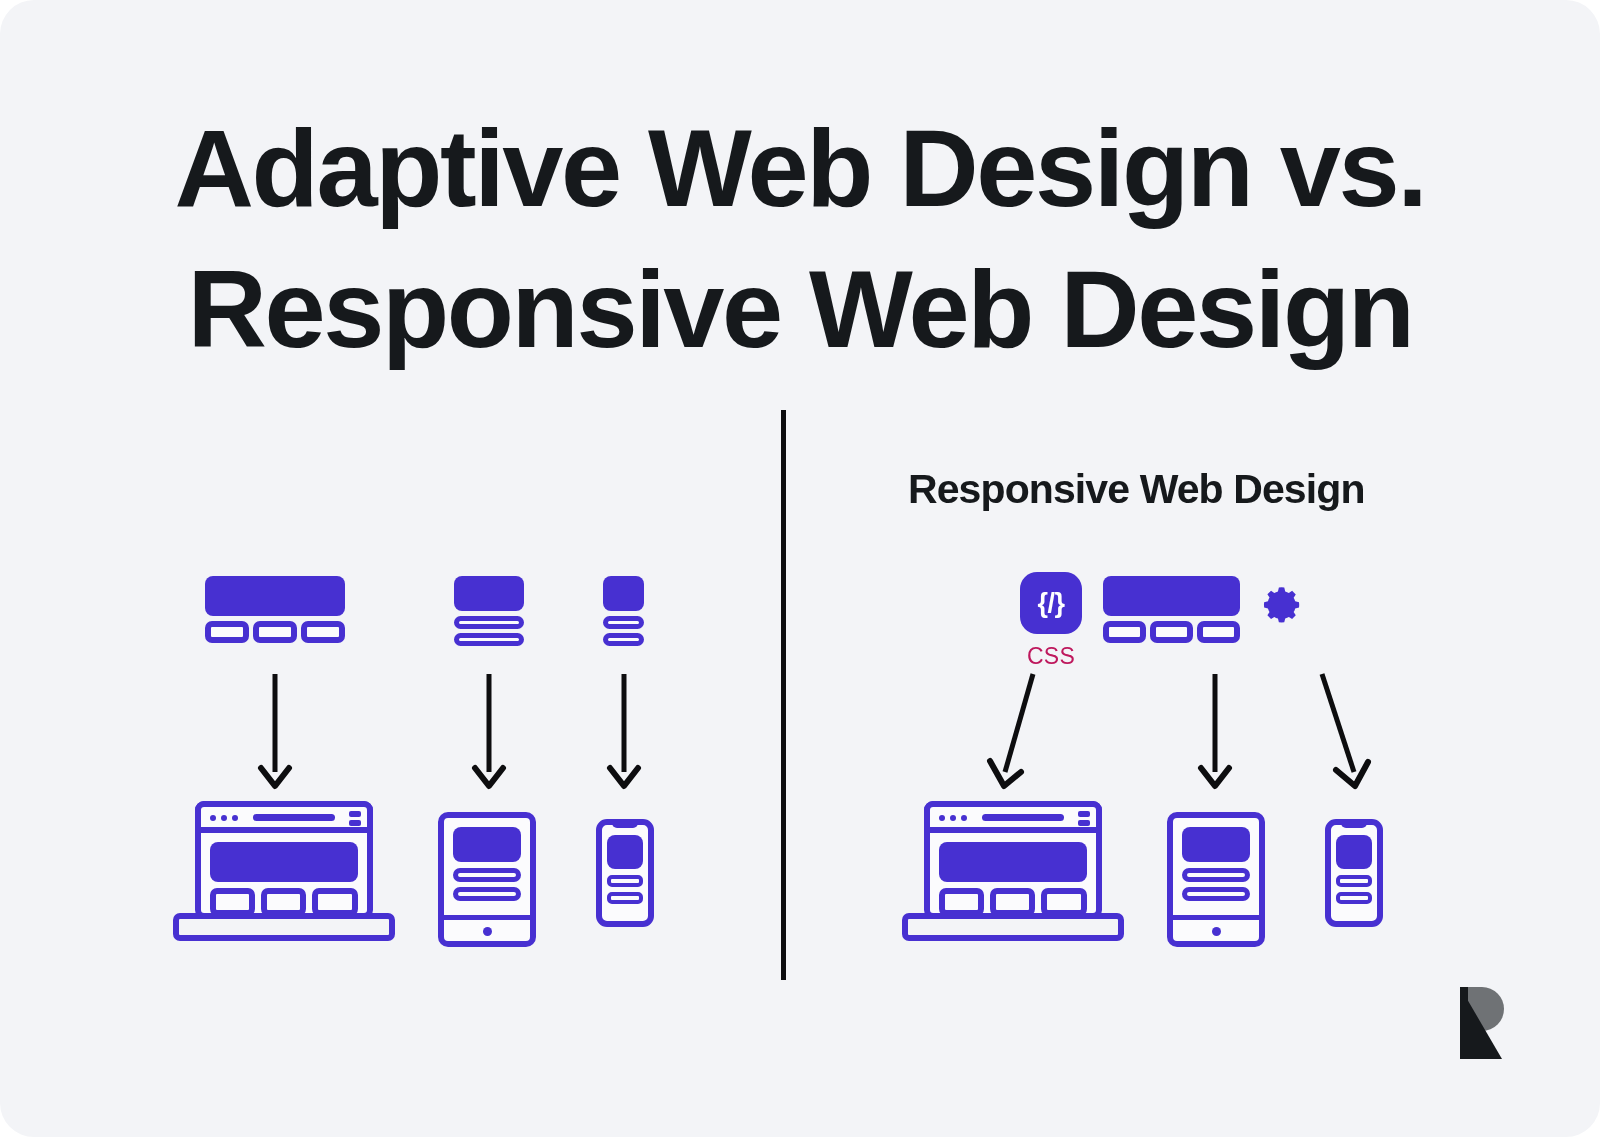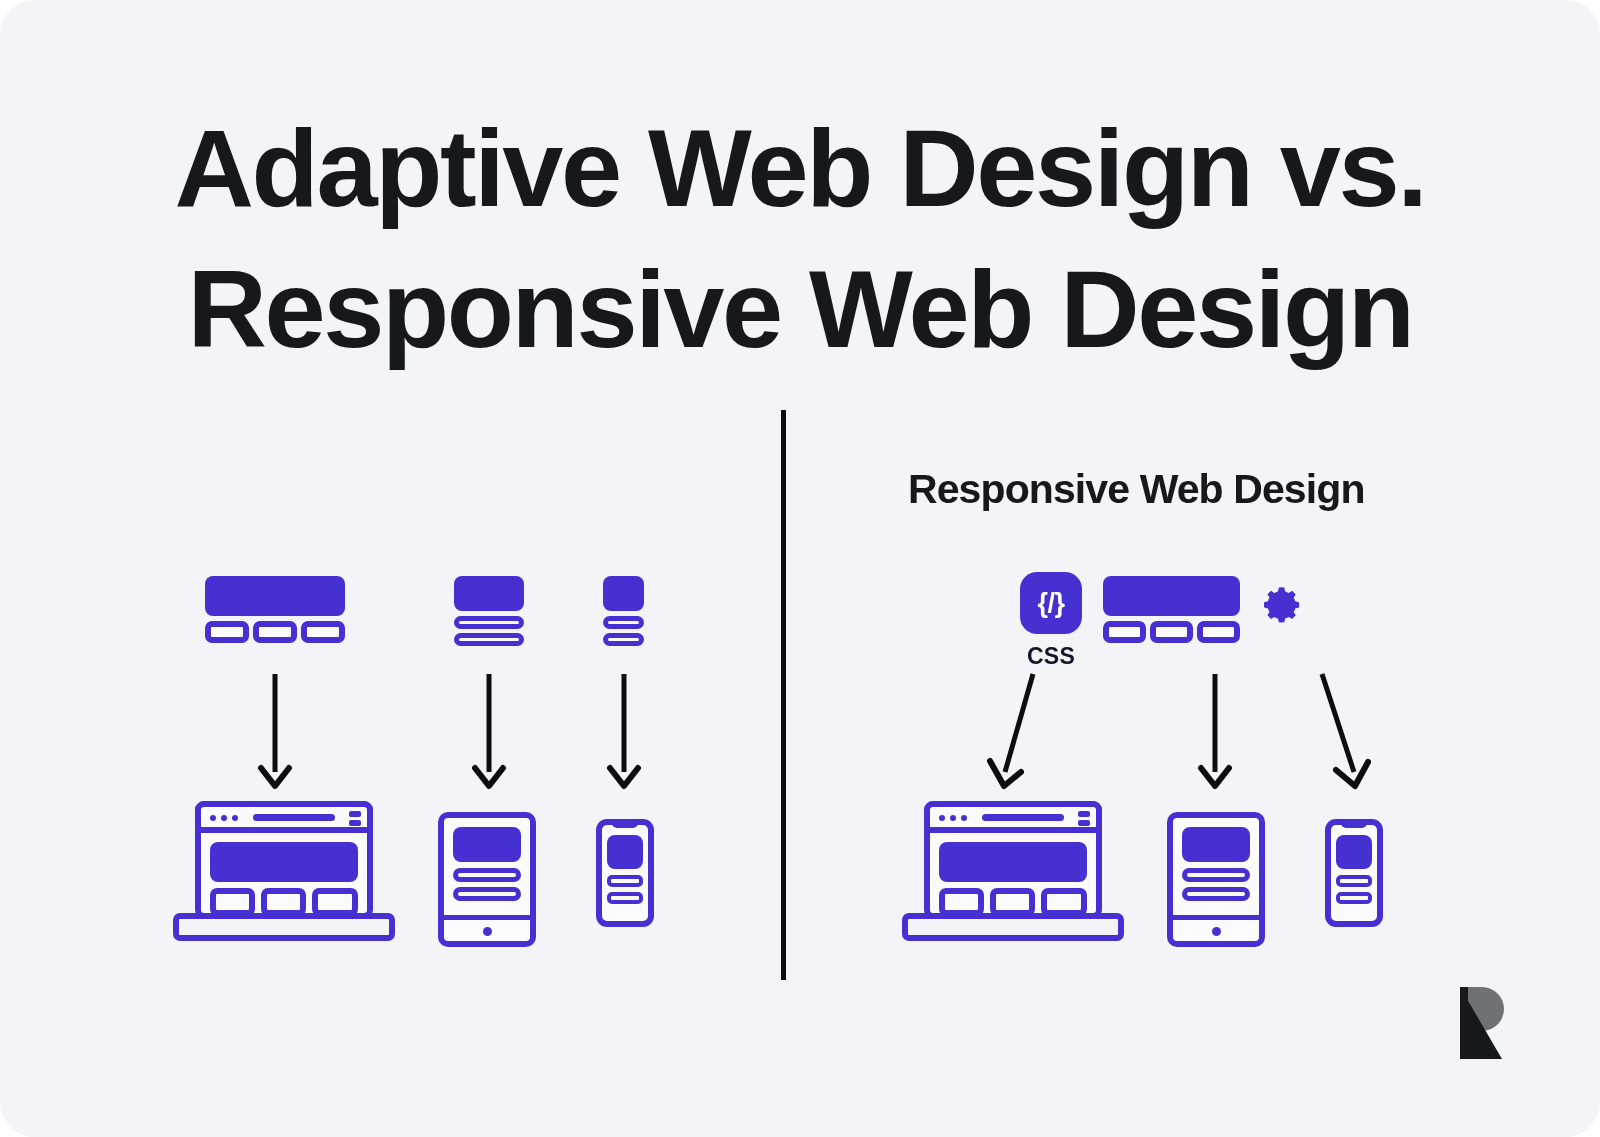--- a/index.html
+++ b/index.html
@@ -90,22 +90,22 @@
     font-size: 27px;
     font-weight: 700;
     letter-spacing: -0.5px;
     display: flex;
     align-items: center;
     justify-content: center;
   }
   .css-label {
     position: absolute;
     font-size: 23px;
-    font-weight: 700;
-    color: #0f172a;
+    font-weight: 400;
+    color: #be185d;
     letter-spacing: 0.3px;
     text-align: center;
     width: 70px;
   }
 
   
   .arrow { position: absolute; }
 
   
   .laptop { position: absolute; }

